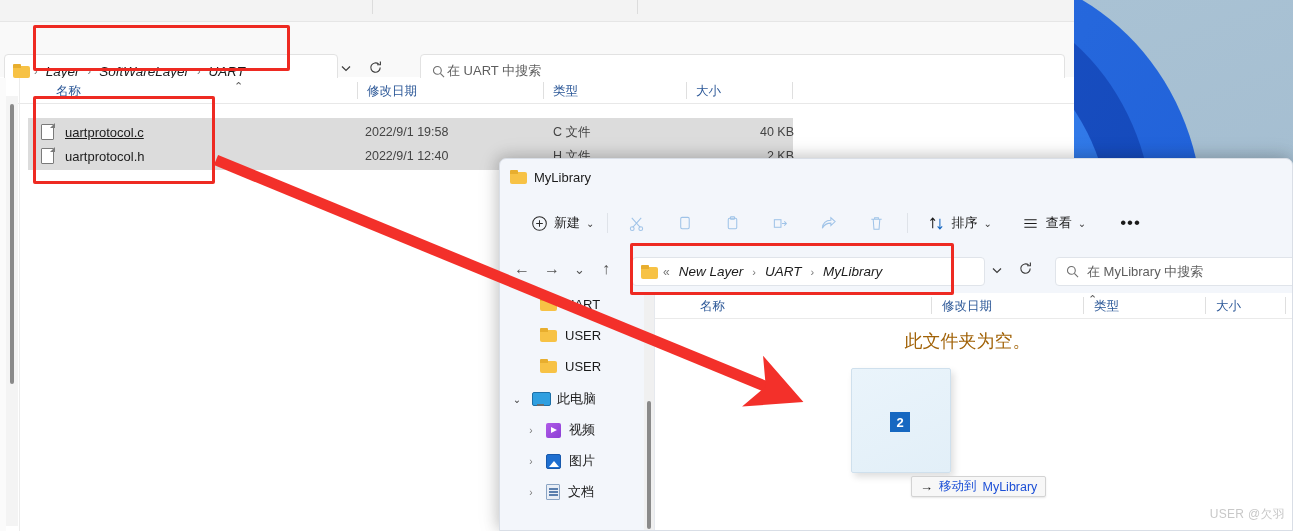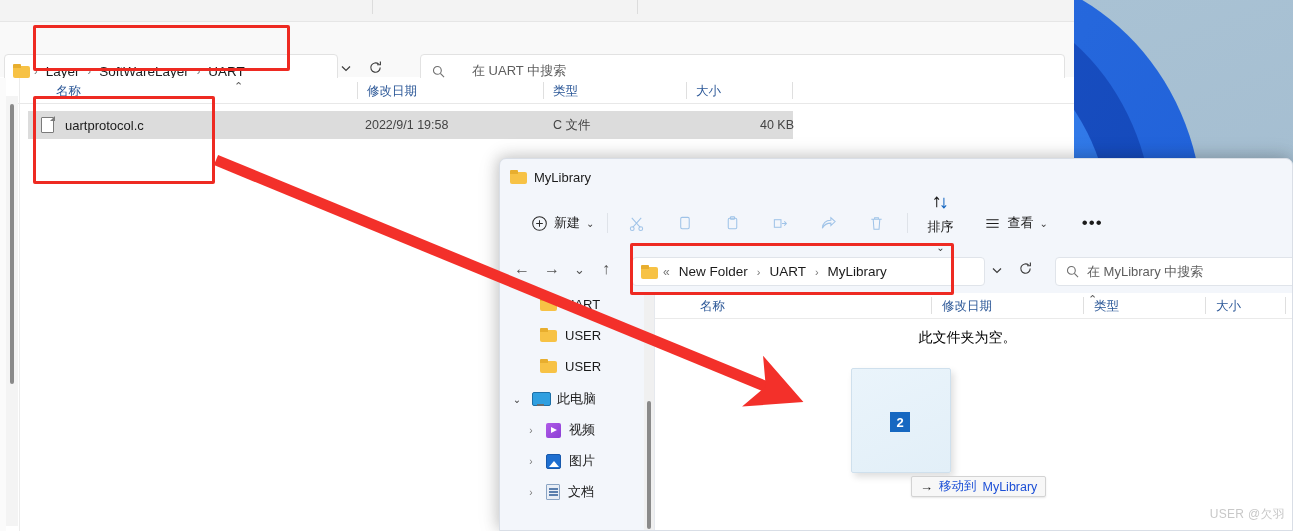--- a/index.html
+++ b/index.html
@@ -42,28 +42,28 @@
   }
   .navfolder-icon { width:17px; height:14px; position:relative; display:inline-block; vertical-align:middle; }
   .navfolder-icon:before { content:""; position:absolute; left:0; top:2px; width:17px; height:12px; background:#f7c245; border-radius:1px 2px 2px 2px; }
   .navfolder-icon:after { content:""; position:absolute; left:0; top:0px; width:8px; height:4px; background:#e8ae2e; border-radius:1px 1px 0 0; }
 
   #w1-crumbbox {
     position:absolute; left:4px; top:32px; width:334px; height:34px;
     border:1px solid #e2e2e2; border-radius:4px; background:#fff;
     display:flex; align-items:center; padding:0 8px; gap:4px;
   }
-  .crumb { font-size:13.5px; color:#1b1b1b; padding:2px 4px; white-space:nowrap;}
+  .crumb { font-size:13.5px; color:#1b1b1b; padding:2px 4px; white-space:nowrap;font-style:italic;}
   .crumbsep { color:#767676; font-size:11px; }
   #w1-chev { position:absolute; left:340px; top:40px; color:#3c3c3c; font-size:12px; }
   #w1-refresh { position:absolute; left:368px; top:38px; color:#3c3c3c; font-size:15px; }
   #w1-search {
     position:absolute; left:420px; top:32px; width:645px; height:34px;
     border:1px solid #e2e2e2; border-radius:4px; background:#fff;
-    display:flex; align-items:center; gap:27px; padding:0 11px;
+    display:flex; align-items:center; gap:2px; padding:0 11px;
   }
   .srch-glyph { color:#6f6f6f; font-size:13px; transform:rotate(-45deg); display:inline-block; }
   .srch-text { color:#5d5d5d; font-size:13px; }
 
   #win1-cols {
     position:absolute; left:0; top:78px; width:1074px; height:26px;
     background:#ffffff; border-bottom:1px solid #e8e8e8;
   }
   .colhead { position:absolute; top:5px; font-size:12.5px; color:#2b5797; }
   .coldiv { position:absolute; top:4px; width:1px; height:17px; background:#dfdfdf; }
@@ -136,21 +136,21 @@
   .docicon { width:14px; height:16px; background:#e9eef6; border:1px solid #8aa4c4; border-radius:1px; position:relative; flex:0 0 auto;}
   .docicon:after { content:""; position:absolute; left:2px; top:3px; width:9px; height:1.5px; background:#5b7fae; box-shadow:0 3px 0 #5b7fae, 0 6px 0 #5b7fae; }
 
   #win2-navscroll { position:absolute; left:144px; top:0; width:10px; height:239px; background:#f0f0f0; }
   #win2-navscroll .thumb { position:absolute; left:3px; top:108px; width:4px; height:128px; background:#8a8a8a; border-radius:2px; }
   #win2-navdiv { position:absolute; left:154px; top:0; width:1px; height:239px; background:#e6e9ee; }
 
   #win2-content { position:absolute; left:155px; top:0; width:639px; height:239px; background:#fff; }
   #win2-cols { position:absolute; left:0; top:0; width:639px; height:26px; border-bottom:1px solid #eaeaea; }
   #win2-sortcaret { position:absolute; left:388px; top:-5px; font-size:11px; color:#5a5a5a; }
-  #empty-msg { position:absolute; left:0; top:36px; width:639px; text-align:center; color:#000000; font-size:14px; padding-right:14px; }
+  #empty-msg { position:absolute; left:0; top:36px; width:639px; text-align:center; color:#a16207; font-size:18px; padding-right:14px; }
 
   
   #drag-ghost {
     position:absolute; left:851px; top:368px; width:100px; height:105px;
     background:linear-gradient(155deg,#eaf4fb,#e2eff8);
     border:1px solid #cfe0ed; border-radius:2px;
     box-shadow:3px 4px 7px rgba(0,0,0,0.13);
   }
   #drag-badge {
     position:absolute; left:890px; top:412px; width:20px; height:20px;
@@ -229,27 +229,34 @@
     <div class="coldiv" style="left:357px;"></div>
     <div class="colhead" style="left:367px;">修改日期</div>
     <div class="coldiv" style="left:543px;"></div>
     <div class="colhead" style="left:553px;">类型</div>
     <div class="coldiv" style="left:686px;"></div>
     <div class="colhead" style="left:696px;">大小</div>
     <div class="coldiv" style="left:792px;"></div>
   </div>
 
   <div id="win1-list">
-    <div class="f-row" style="top:7px;">
+    <div class="f-row" style="top:14px;text-decoration:underline;">
       <span class="doc-icon"></span>
       <span class="f-name">uartprotocol.c</span>
       <span class="f-date">2022/9/1 19:58</span>
       <span class="f-type">C 文件</span>
       <span class="f-size">40 KB</span>
     </div>
+    <div class="f-row" style="top:38px;">
+      <span class="doc-icon"></span>
+      <span class="f-name">uartprotocol.h</span>
+      <span class="f-date">2022/9/1 12:40</span>
+      <span class="f-type">H 文件</span>
+      <span class="f-size">2 KB</span>
+    </div>
   </div>
 
   <div id="win1-leftgutter"></div>
   <div id="win1-scrollbar">
     <div class="thumb"></div>
   </div>
   <div id="win1-navdivider"></div>
 </div>
 
 <div id="win2">
@@ -311,21 +318,21 @@
       </span>
     </div>
     <div class="tb-btn" style="margin-left:14px;">
       <span class="tb-icon dim">
         <svg width="17" height="17" viewBox="0 0 18 18">
             <path d="M3.5 4.5 H14.5 M5.5 4.5 L6.3 15 H11.7 L12.5 4.5 M7 4.5 V2.8 H11 V4.5" fill="none" stroke="#9fc3e8" stroke-width="1.1"></path>
           </svg>
       </span>
     </div>
     <div class="tb-sep" style="margin-left:14px;"></div>
-    <div class="tb-btn" style="margin-left:6px;flex-direction:column;">
+    <div class="tb-btn" style="margin-left:6px;">
       <span class="tb-icon">
         <svg width="17" height="17" viewBox="0 0 18 18">
             <path d="M5 14 V3.5 M2.6 6 L5 3.3 L7.4 6" fill="none" stroke="#1b1b1b" stroke-width="1.1"></path>
             <path d="M12.6 4 V14.5 M10.2 12 L12.6 14.7 L15 12" fill="none" stroke="#1566c0" stroke-width="1.1"></path>
           </svg>
       </span>
       <span>排序</span>
       <span class="tb-caret">⌄</span>
     </div>
     <div class="tb-btn" style="margin-left:14px;">
@@ -344,21 +351,21 @@
 
   <div id="win2-navbar">
     <div class="navbtn" style="left:14px;">←</div>
     <div class="navbtn" style="left:44px;">→</div>
     <div class="navbtn" style="left:74px;top:15px;font-size:13px;">⌄</div>
     <div class="navbtn" style="left:102px;">↑</div>
 
     <div id="w2-crumbbox">
       <span class="ficon"></span>
       <span class="crumbsep" style="font-size:12px;">«</span>
-      <span class="crumb">New Folder</span>
+      <span class="crumb">New Layer</span>
       <span class="crumbsep">›</span>
       <span class="crumb">UART</span>
       <span class="crumbsep">›</span>
       <span class="crumb">MyLibrary</span>
     </div>
 
     <div id="w2-chev" style="font-size:0;">
       <svg width="12" height="12" viewBox="0 0 12 12">
           <path d="M2 4.5 L6 8.5 L10 4.5" fill="none" stroke="#3c3c3c" stroke-width="1.2"></path>
         </svg>

